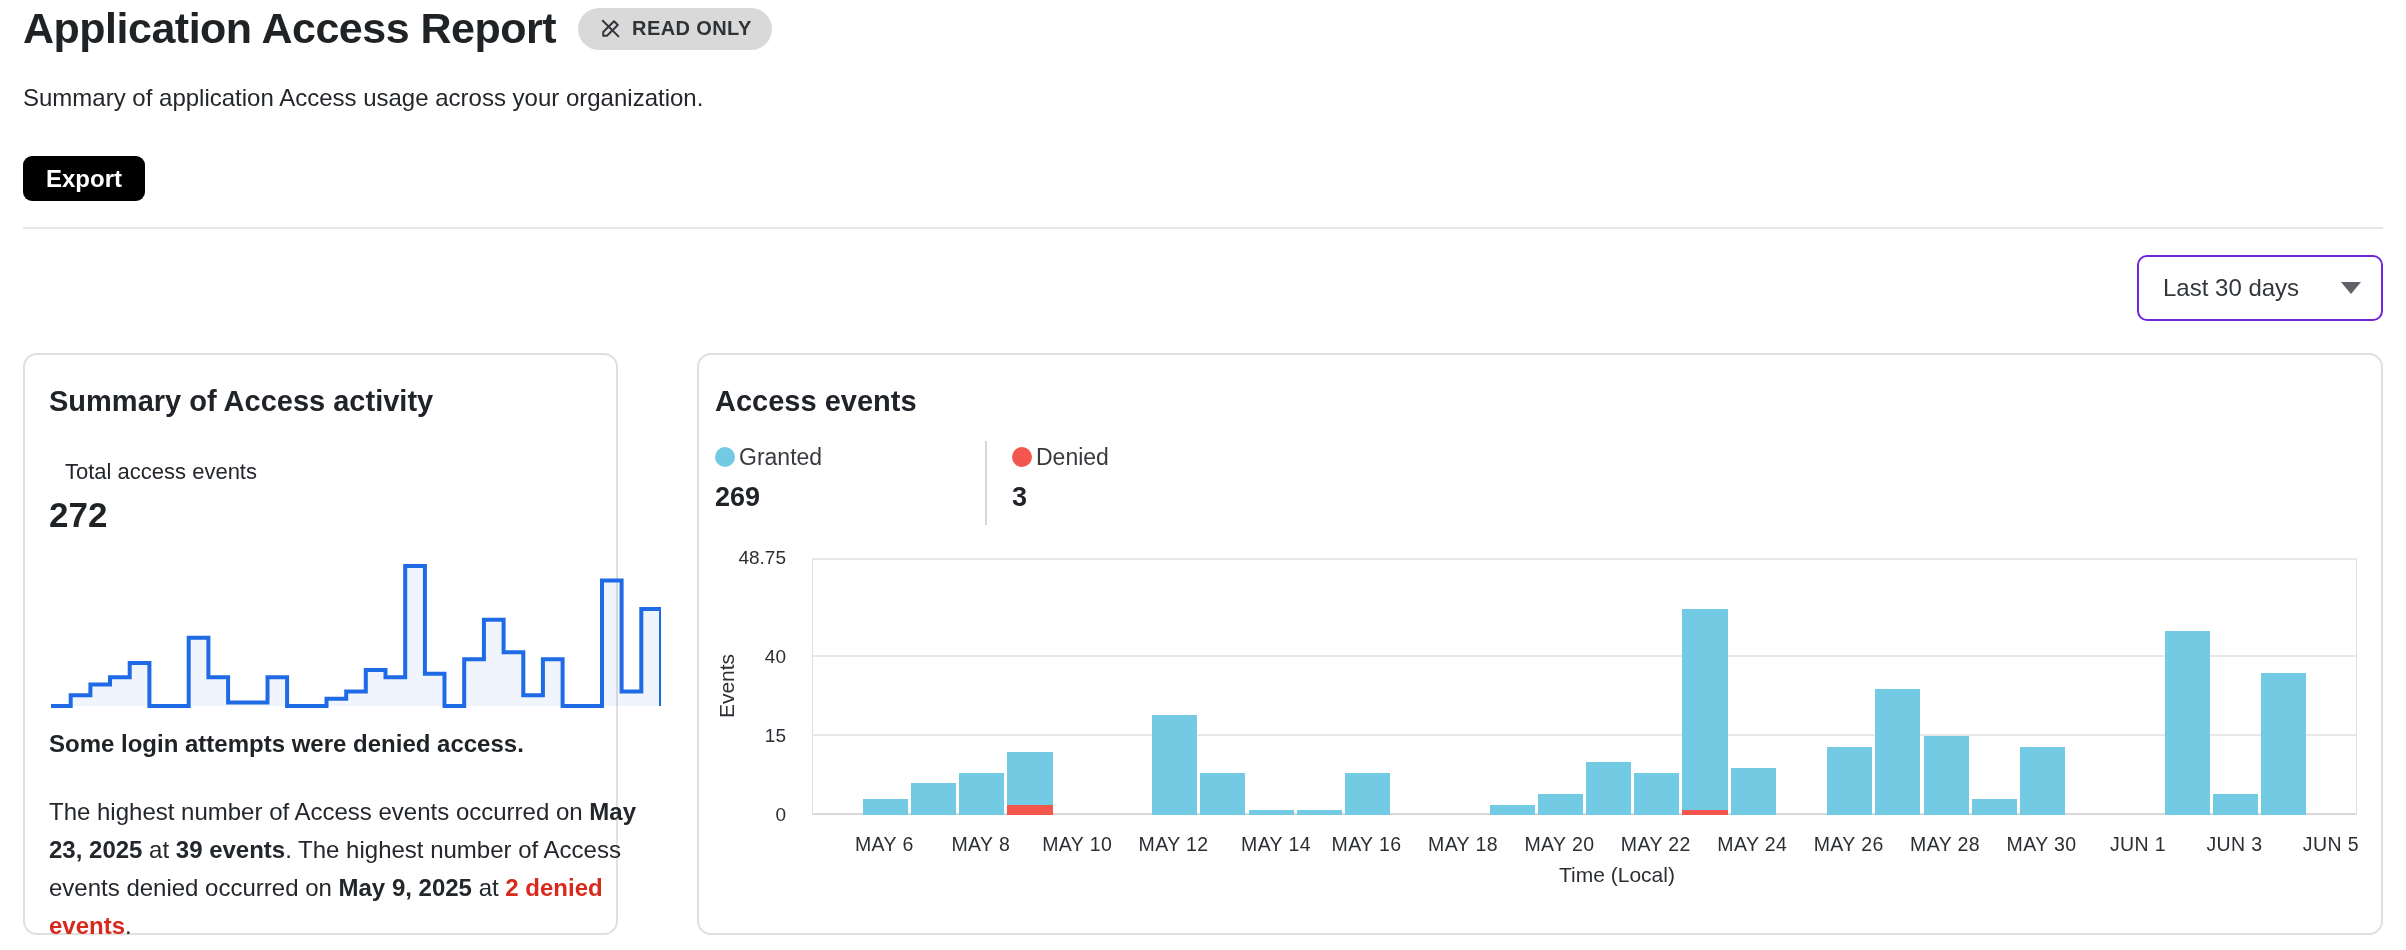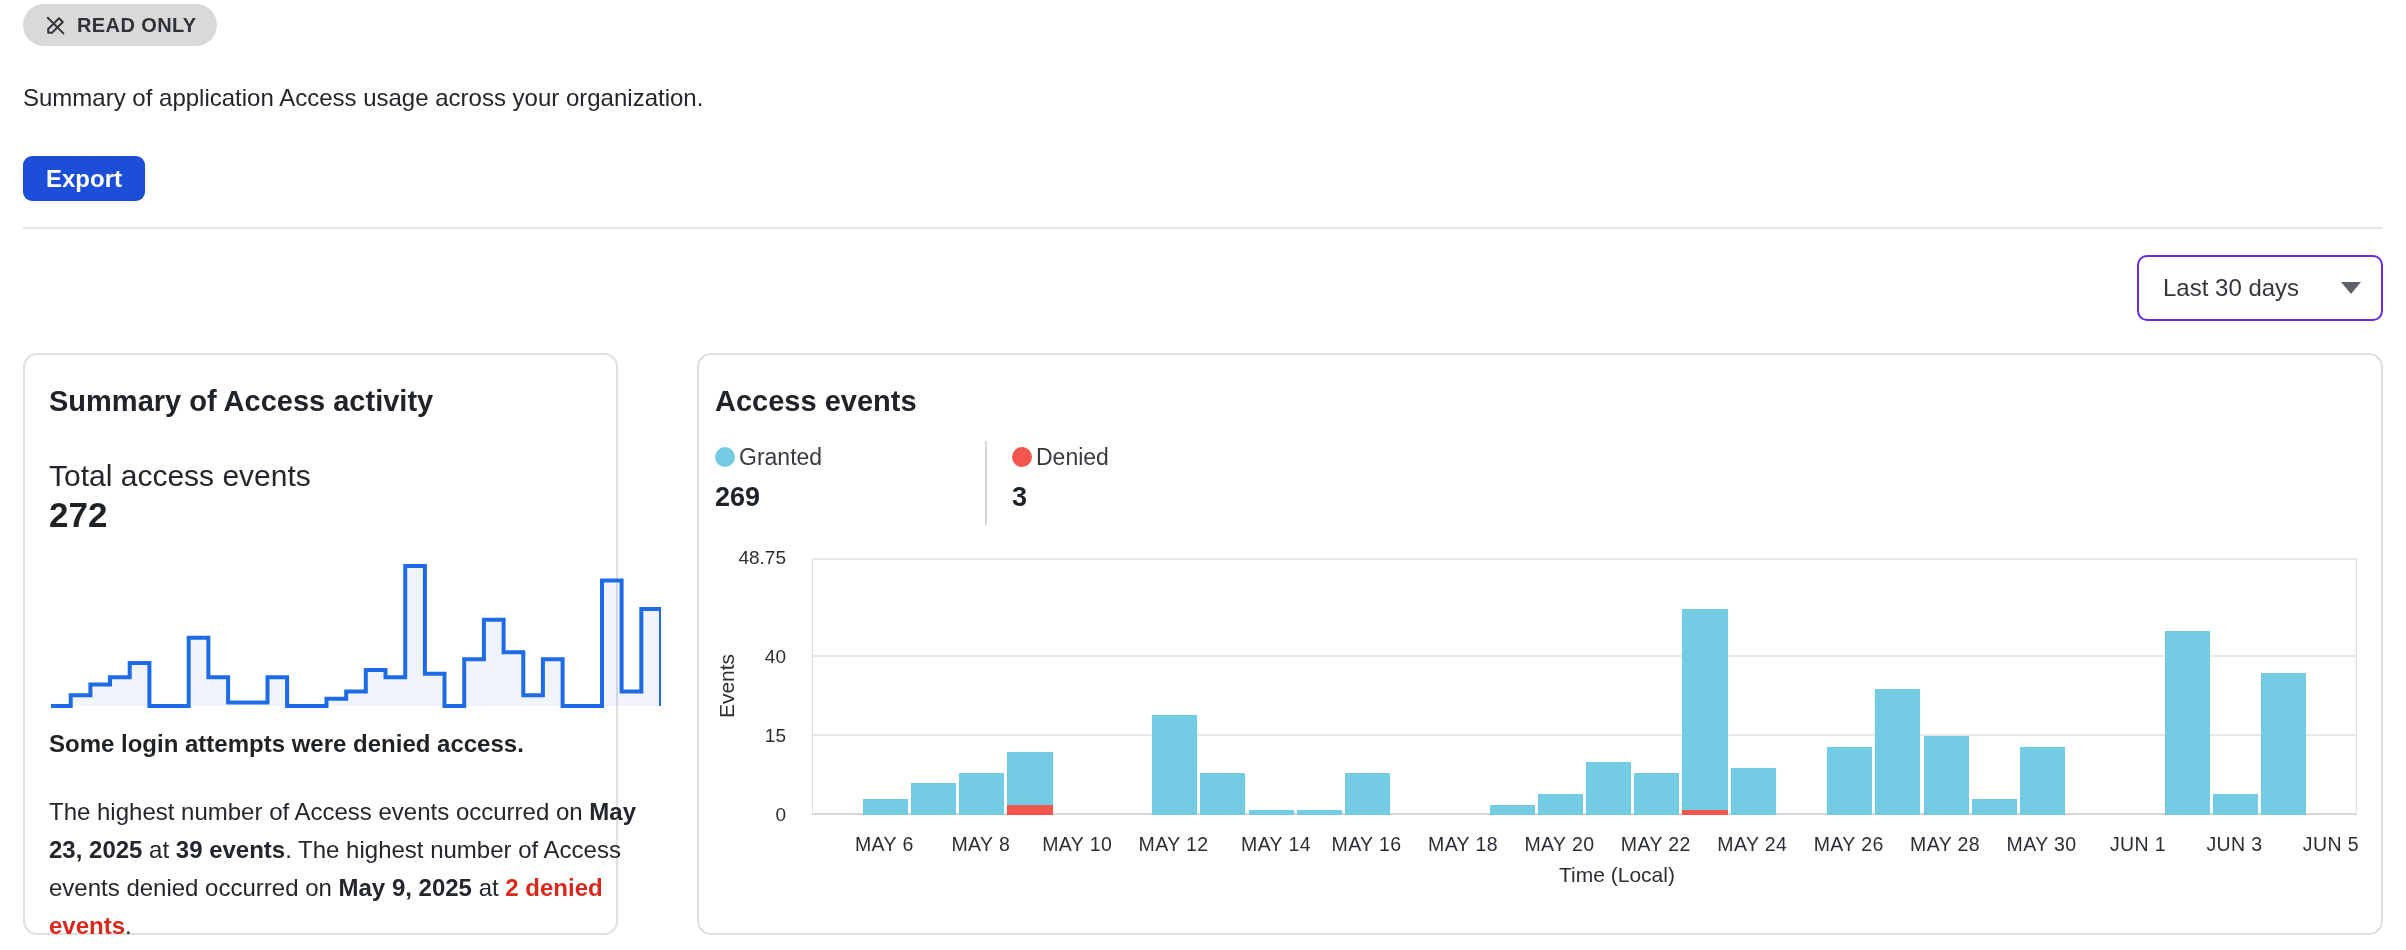--- a/index.html
+++ b/index.html
@@ -3,36 +3,36 @@
 <meta charset="utf-8">
 <style>
   html,body{margin:0;padding:0;background:#ffffff;overflow:hidden;}
   .page{position:relative;width:2406px;height:950px;font-family:"Liberation Sans",sans-serif;color:#23272b;background:#fff;}
 
   
   .title-row{position:absolute;left:23px;top:4px;display:flex;align-items:center;gap:22px;}
   h1{margin:0;font-size:43px;font-weight:700;letter-spacing:-0.5px;color:#1f2326;}
   .badge{display:inline-flex;align-items:center;gap:9px;background:#d9d9d9;border-radius:22px;height:42px;padding:0 20px;font-size:20px;font-weight:700;color:#2f3338;letter-spacing:0.4px;white-space:nowrap;}
   .subtitle{position:absolute;left:23px;top:84px;font-size:24px;color:#23272b;}
-  .export-btn{position:absolute;left:23px;top:156px;height:45px;padding:0 23px;background:#1d4ed8;color:#fff;font-size:24px;font-weight:600;font-family:"Liberation Sans",sans-serif;border:none;border-radius:9px;cursor:pointer;}
+  .export-btn{position:absolute;left:23px;top:156px;height:45px;padding:0 23px;background:#000000;color:#fff;font-size:24px;font-weight:600;font-family:"Liberation Sans",sans-serif;border:none;border-radius:9px;cursor:pointer;}
   .divider{position:absolute;left:23px;right:23px;top:227px;height:0;border:none;border-top:2px solid #e6e6e6;margin:0;}
 
   
   .dropdown{position:absolute;left:2137px;top:255px;width:246px;height:66px;box-sizing:border-box;border:2px solid #6d28d9;border-radius:10px;background:#fff;display:flex;align-items:center;justify-content:space-between;padding:0 20px 0 24px;font-size:24px;color:#33373b;cursor:pointer;}
   .caret{width:0;height:0;border-left:10px solid transparent;border-right:10px solid transparent;border-top:12px solid #5f6368;}
 
   
   .card{position:absolute;top:353px;height:582px;background:#fff;border:2px solid #e0e0e0;border-radius:14px;box-sizing:border-box;}
   .card-summary{left:23px;width:595px;}
   .card-events{left:697px;width:1686px;}
   .card h2{position:absolute;margin:0;font-size:29px;font-weight:700;color:#202428;}
 
   
   .card-summary h2{left:24px;top:30px;}
-  .total-label{position:absolute;left:24px;top:104px;font-size:30px;color:#23272b;}
+  .total-label{position:absolute;left:40px;top:104px;font-size:22px;color:#23272b;}
   .total-value{position:absolute;left:24px;top:140px;font-size:35px;font-weight:700;color:#1f2326;}
   .sparkline{position:absolute;left:26px;top:205px;}
   .alert-heading{position:absolute;left:24px;top:374px;font-size:24px;font-weight:700;color:#1f2326;line-height:30px;}
   .summary-desc{position:absolute;left:24px;top:414px;width:592px;font-size:24px;line-height:38px;color:#23272b;}
   .summary-desc .b{font-weight:700;}
   .summary-desc .red{font-weight:700;color:#d9291c;}
 
   
   .card-events h2{left:16px;top:30px;}
   .legend{position:absolute;left:16px;top:88px;display:flex;align-items:flex-start;}
@@ -55,20 +55,21 @@
   .x-axis{position:absolute;left:113px;top:478px;width:1543px;height:30px;}
   .x-tick{position:absolute;transform:translateX(-50%);font-size:19.5px;letter-spacing:0.4px;color:#2b2f33;white-space:nowrap;}
   .x-label{position:absolute;left:885px;top:508px;transform:translateX(-50%);font-size:21px;color:#2b2f33;margin-left:33px;}
 </style>
 </head>
 <body>
 
 <div class="page">
 
   <div class="title-row">
+    <h1>Application Access Report</h1>
     <span class="badge">
       <svg width="25" height="25" viewBox="0 0 24 24" fill="none" stroke="#33373b" stroke-width="1.9" stroke-linejoin="round" stroke-linecap="round">
         <path d="M5 19 L5 15.4 L15.4 5 L19 8.6 L8.6 19 Z"></path>
         <path d="M4.6 4.6 L19.6 19.6"></path>
       </svg>
       <span>READ ONLY</span>
     </span>
   </div>
 
   <div class="subtitle">Summary of application Access usage across your organization.</div>

